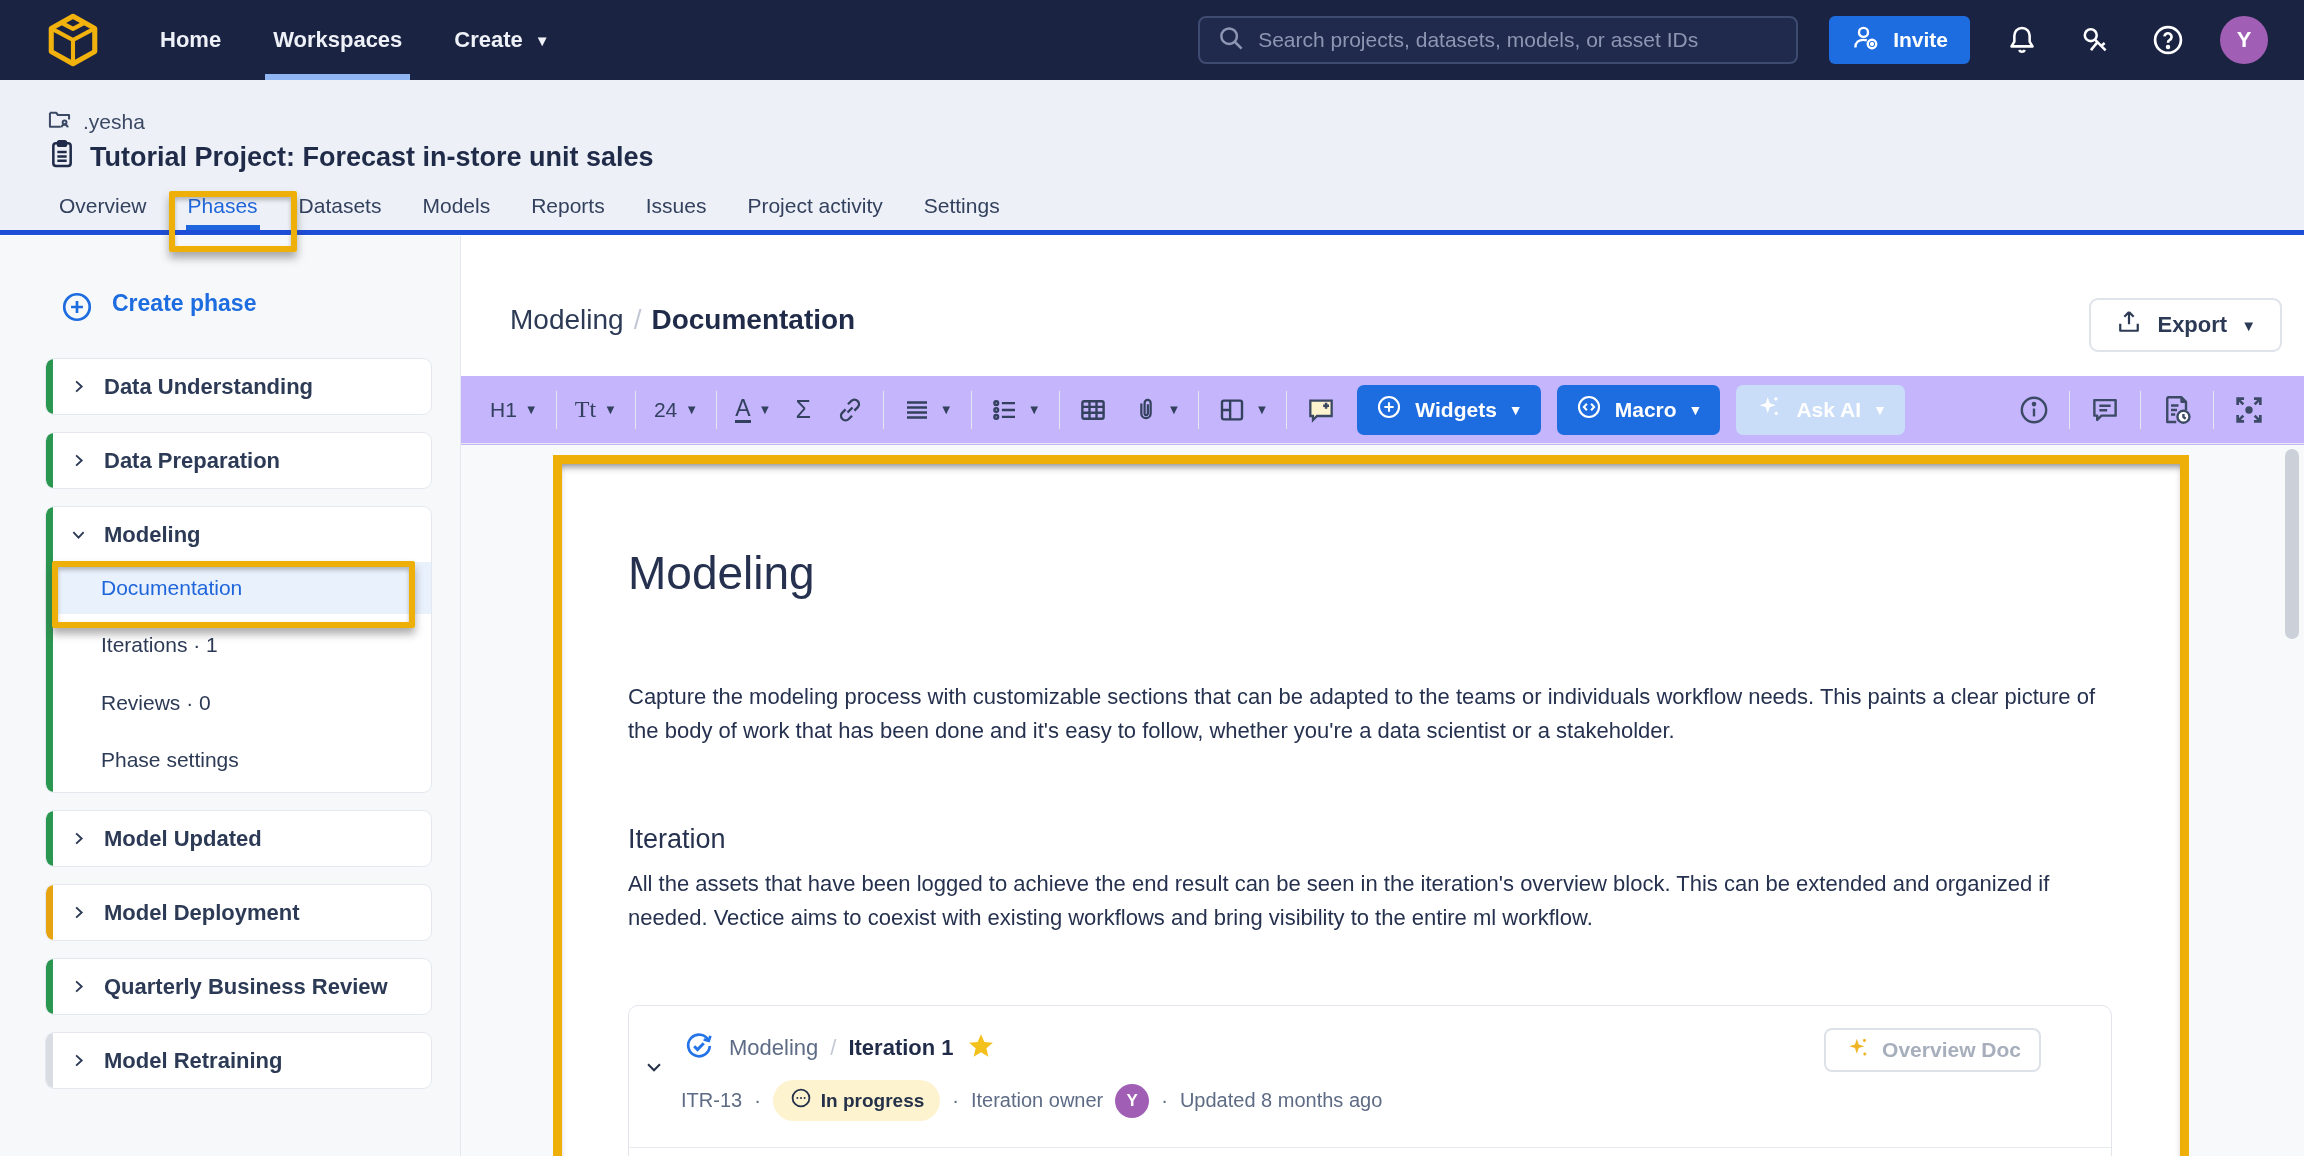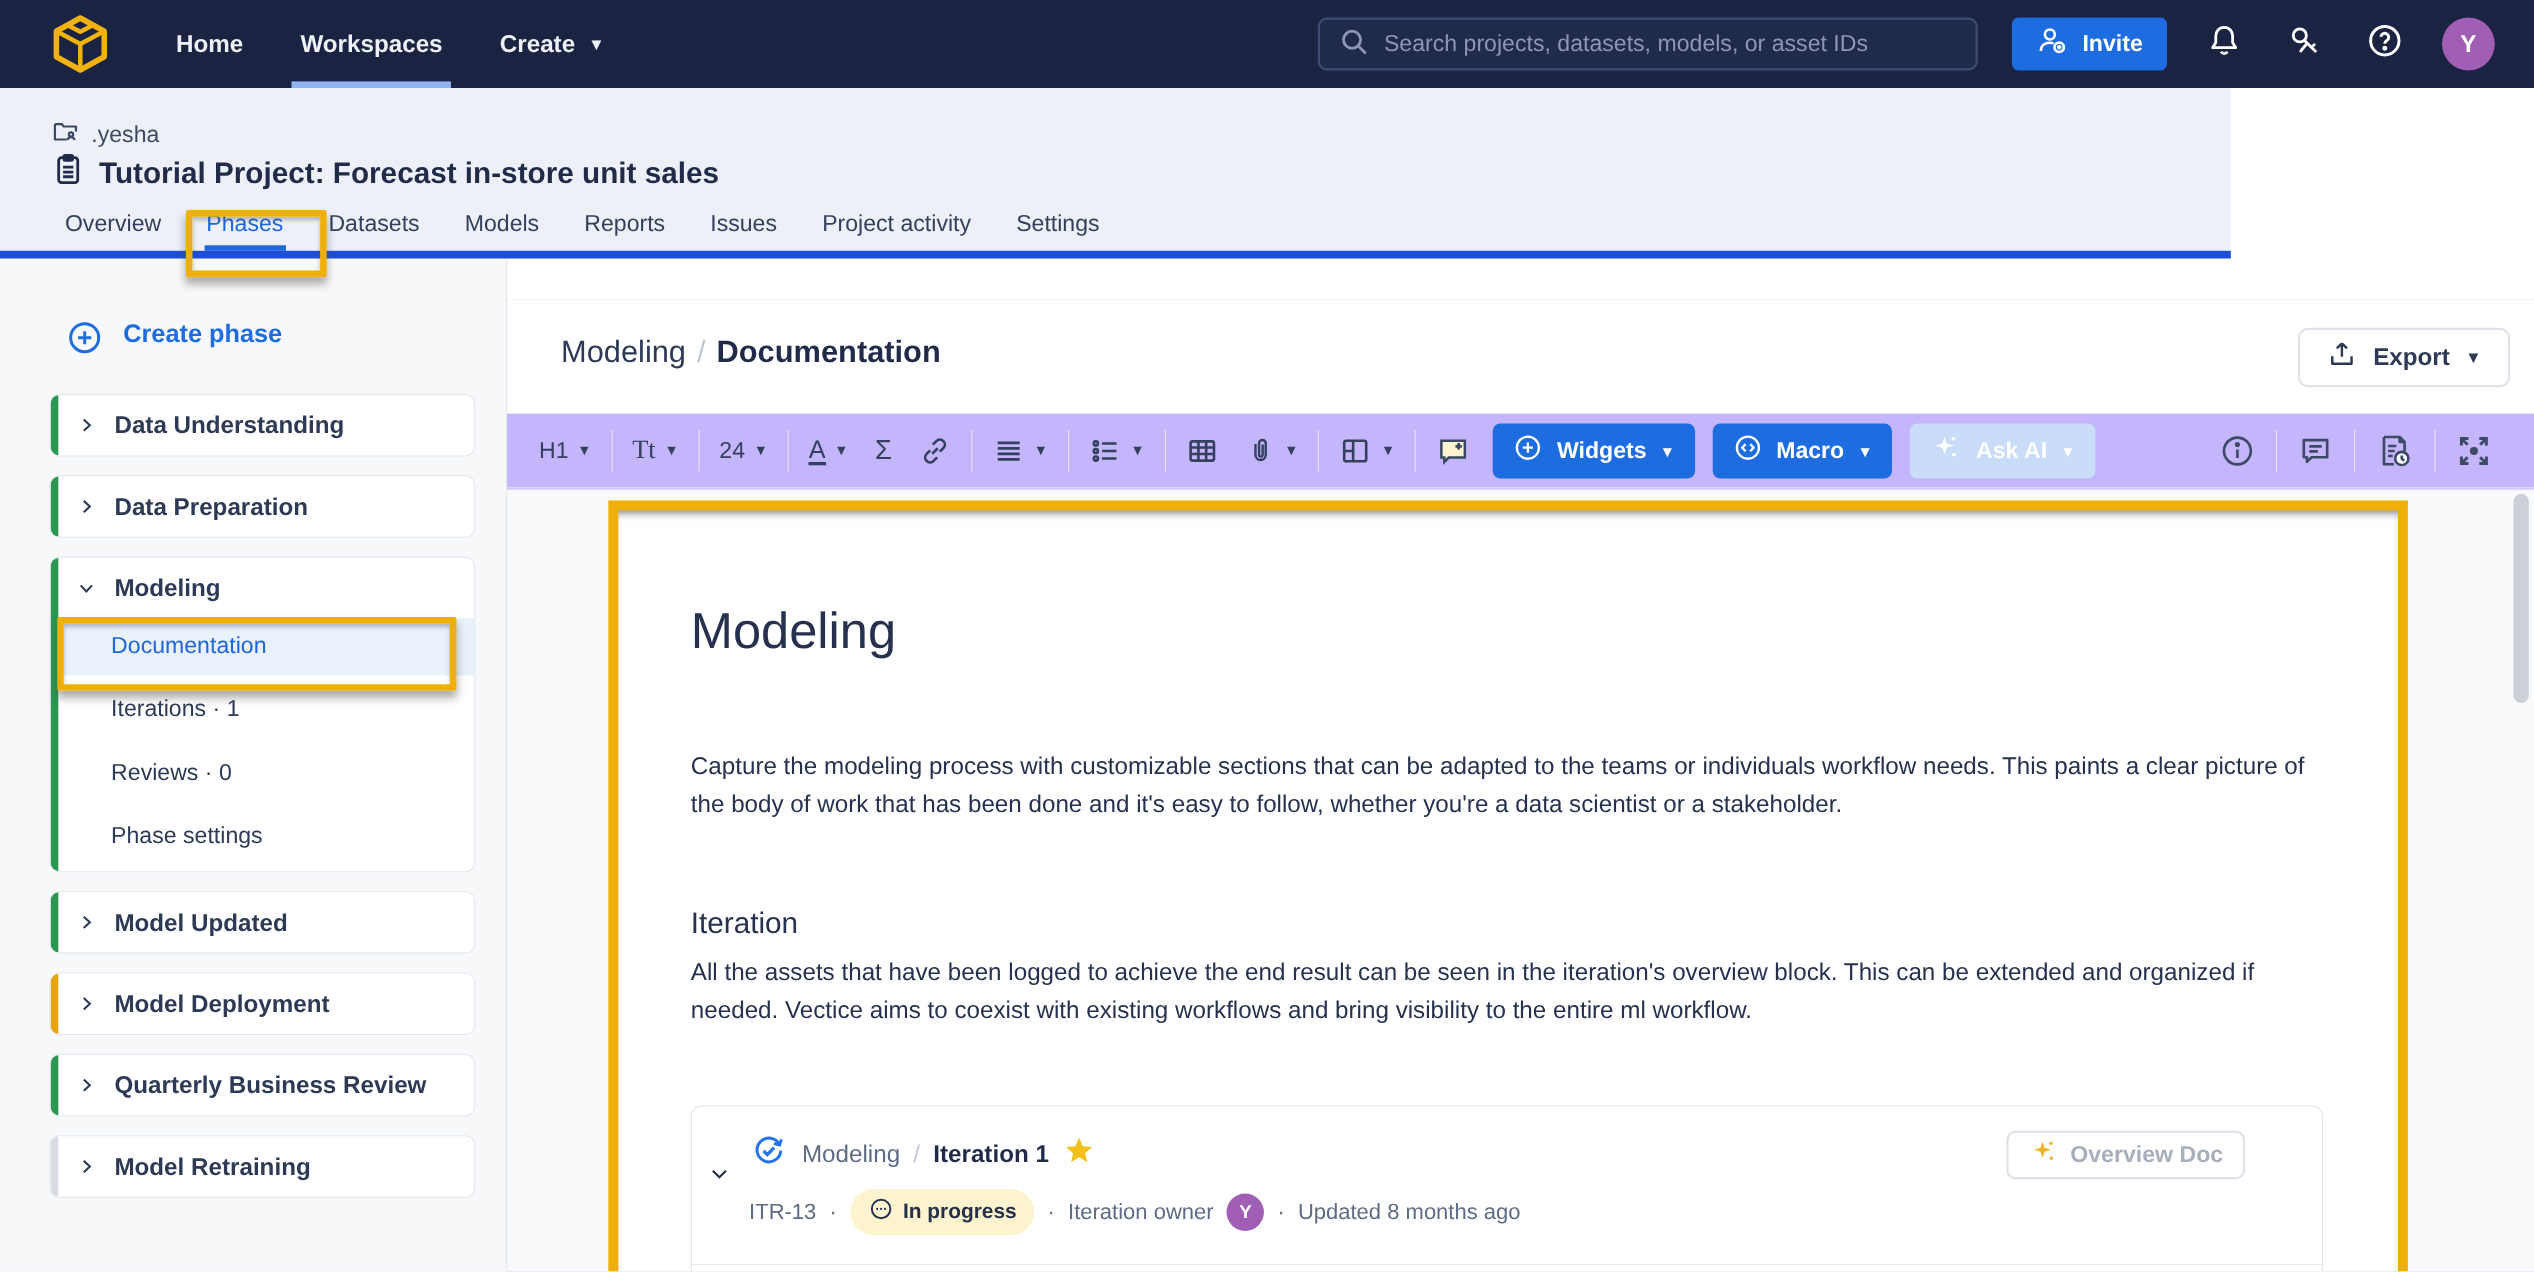--- a/index.html
+++ b/index.html
@@ -7,30 +7,30 @@
   body { font-family:"Liberation Sans","DejaVu Sans",sans-serif; }
   .screen { position:relative; width:2304px; height:1156px; background:#fff; overflow:hidden; }
 
   
   .navbar { position:absolute; left:0; top:0; width:2304px; height:80px; background:#1b2342; display:flex; align-items:center; }
   .logo { margin-left:40px; width:66px; height:62px; display:flex; align-items:center; justify-content:center; }
   .nav-items { display:flex; height:80px; margin-left:28px; }
   .nav-item { position:relative; display:flex; align-items:center; gap:12px; padding:0 26px; color:#eef1f7; font-size:22px; font-weight:600; cursor:pointer; }
   .nav-item.active::after { content:""; position:absolute; left:18px; right:18px; bottom:0; height:6px; background:#8fb6f2; }
   .nav-caret { font-size:15px; color:#eef1f7; }
-  .nav-right { margin-left:auto; display:flex; gap:31px; margin-right:36px; }
+  .nav-right { margin-left:auto; display:flex; align-items:center; gap:31px; margin-right:36px; }
   .search-box { width:600px; height:48px; background:#202a4c; border:2px solid #3e4b70; border-radius:8px; display:flex; align-items:center; padding:0 16px; gap:12px; }
   .search-box input { flex:1; background:transparent; border:none; outline:none; color:#c7cde0; font-size:21px; font-family:inherit; }
   .search-box input::placeholder { color:#8d96b2; }
   .invite-btn { height:48px; padding:0 22px; background:#1d6ce0; border:none; border-radius:6px; color:#fff; font-size:21px; font-weight:700; display:flex; align-items:center; gap:12px; cursor:pointer; font-family:inherit; }
   .icon-btn { width:42px; height:42px; display:flex; align-items:center; justify-content:center; cursor:pointer; }
   .avatar { width:48px; height:48px; border-radius:50%; background:#a05fb4; color:#fff; font-size:22px; font-weight:700; display:flex; align-items:center; justify-content:center; cursor:pointer; }
 
   
-  .project-head { position:absolute; left:0; top:80px; width:2028px; height:155px; background:#edf1f7; border-bottom:7px solid #1d4ed8; }
+  .project-head { position:absolute; left:0; top:80px; width:2304px; height:155px; background:#edf1f7; border-bottom:5px solid #1d4ed8; }
   .ws-row { position:absolute; left:46px; top:26px; display:flex; align-items:center; gap:10px; color:#3c4964; font-size:21px; }
   .title-row { position:absolute; left:46px; top:58px; display:flex; align-items:center; gap:12px; color:#1f2b48; font-size:27px; font-weight:700; }
   .tabs { position:absolute; left:57px; bottom:0; display:flex; gap:37px; }
   .tab { position:relative; padding:10px 2px 12px; font-size:21px; color:#33415e; cursor:pointer; }
   .tab.active { color:#1f65db; }
   .tab.active::after { content:""; position:absolute; left:0; right:0; bottom:0; height:5px; background:#1f65db; }
 
   
   .annotation { position:absolute; border:6px solid #eeb008; border-radius:2px; box-shadow:0 6px 8px rgba(70,70,70,.45), inset 0 3px 4px rgba(70,70,70,.35); pointer-events:none; z-index:40; }
   .ann-phases { left:169px; top:191px; width:128px; height:61px; }

